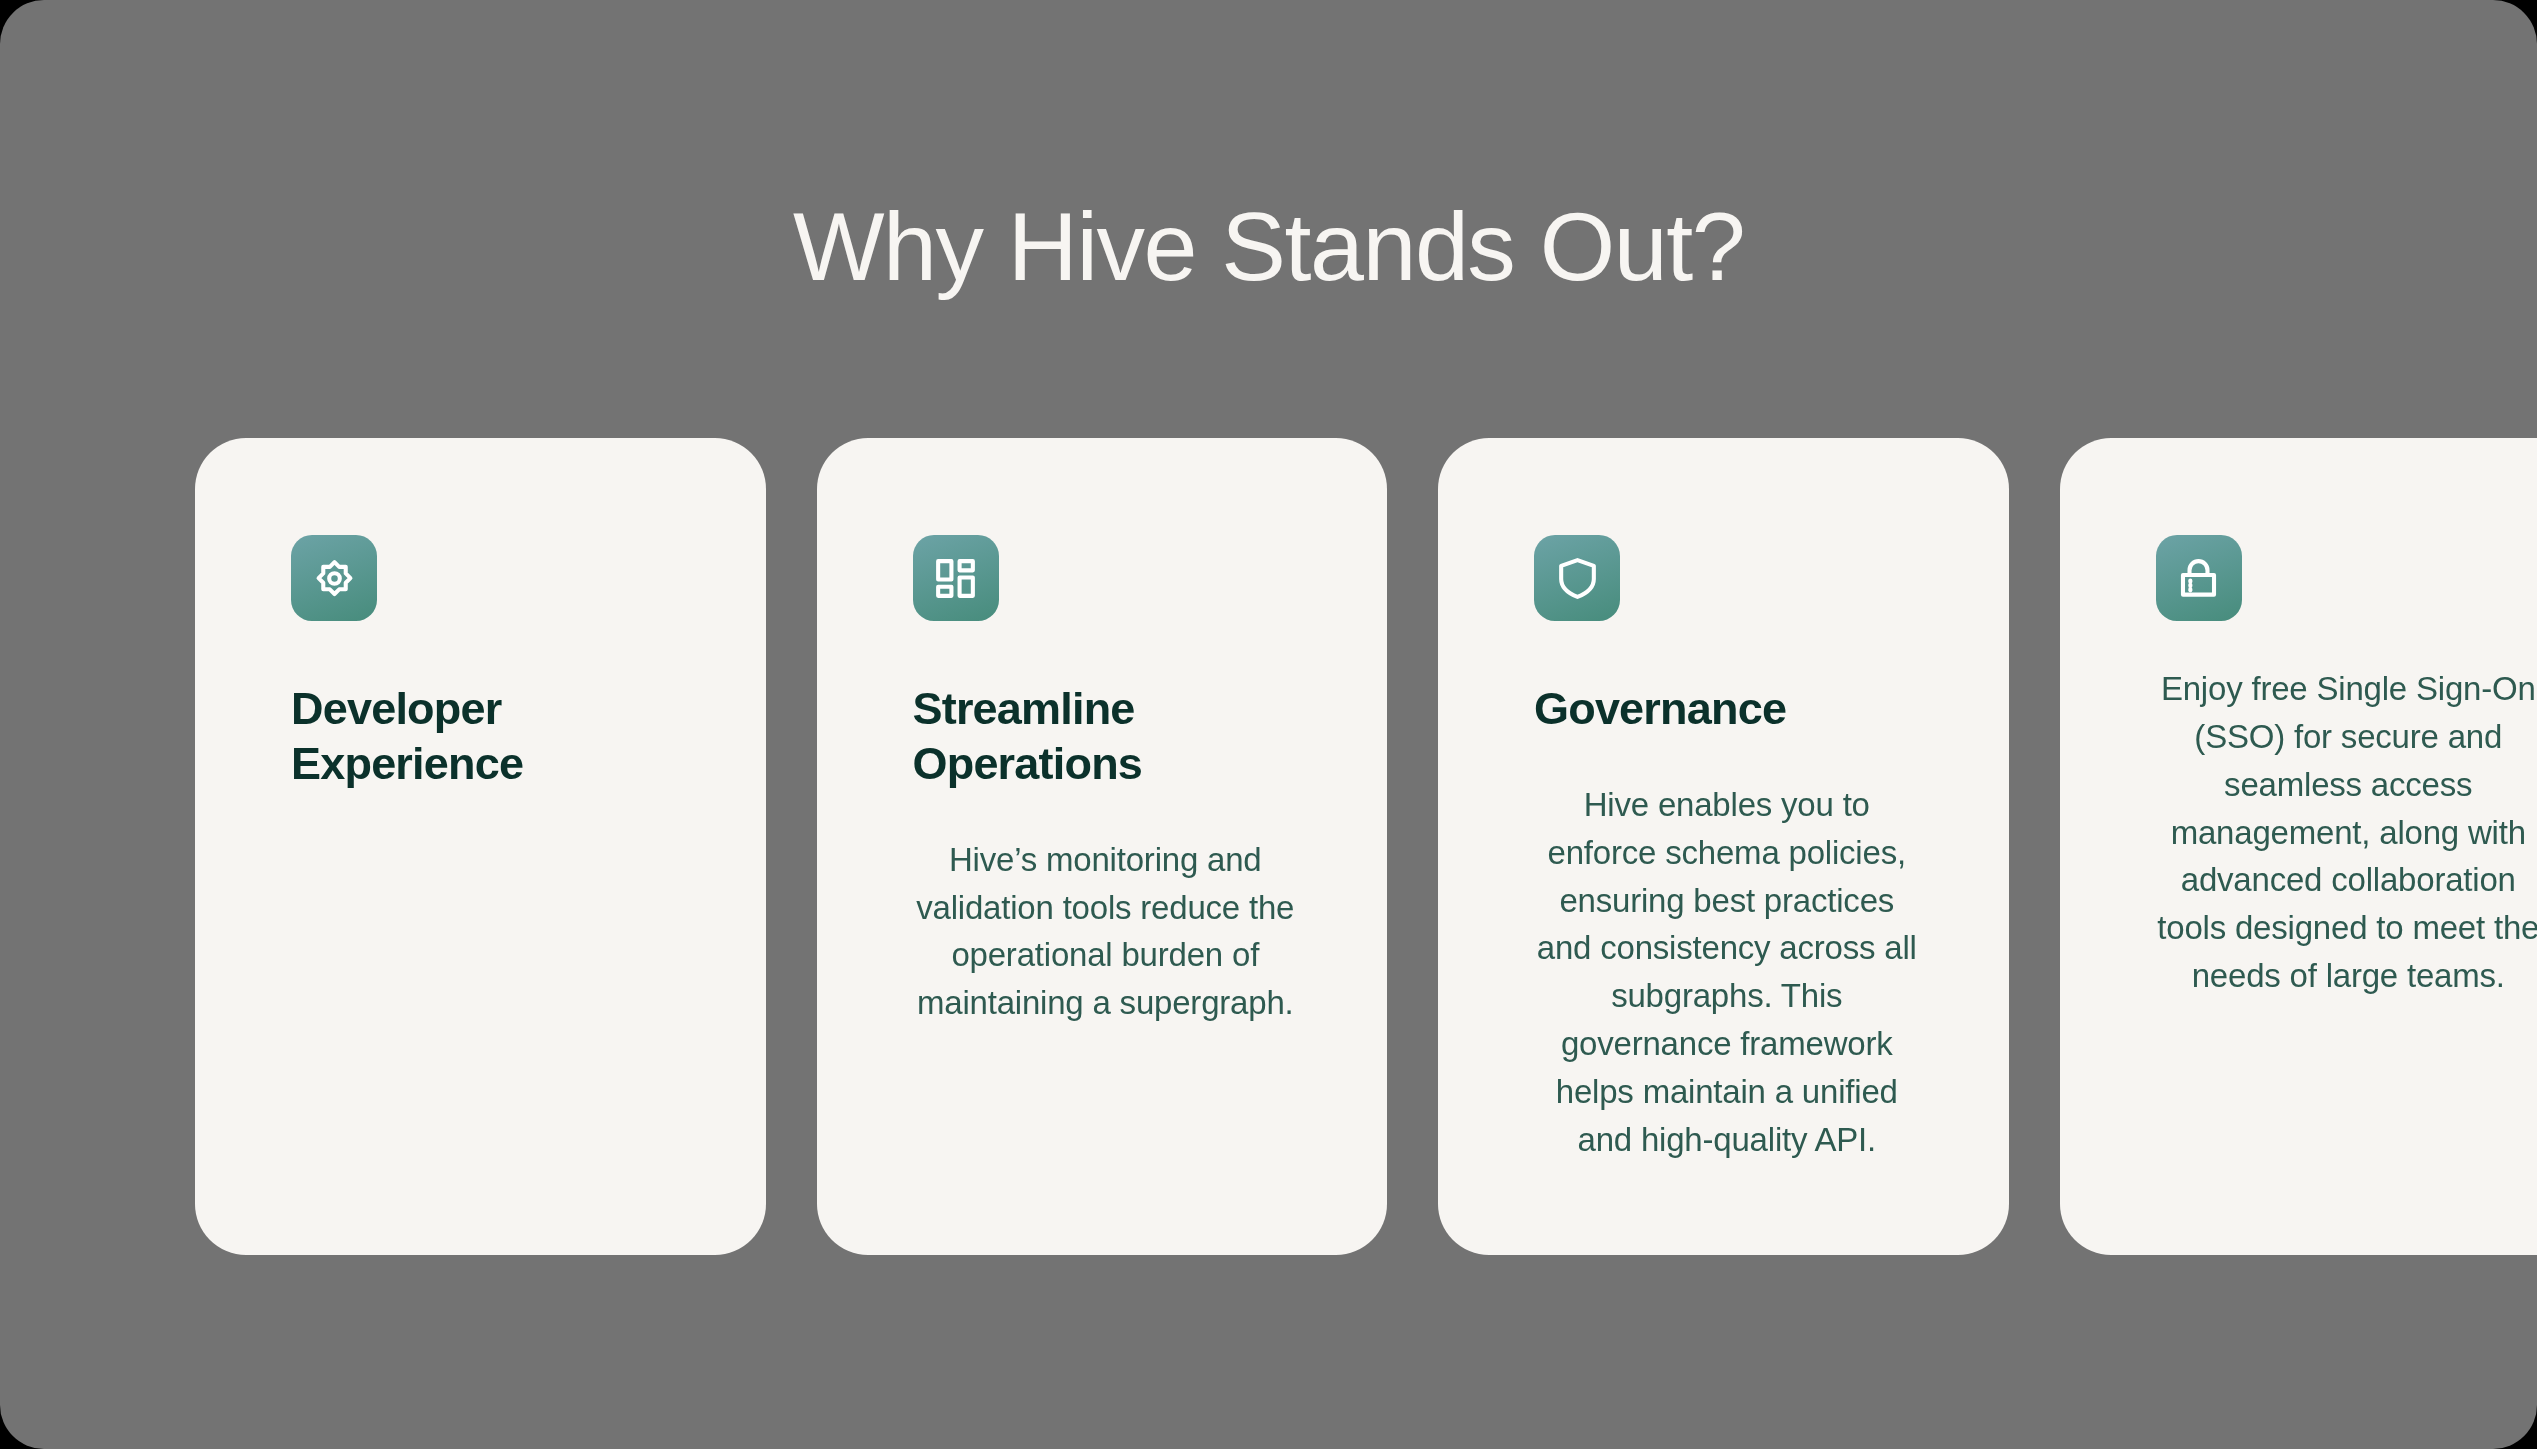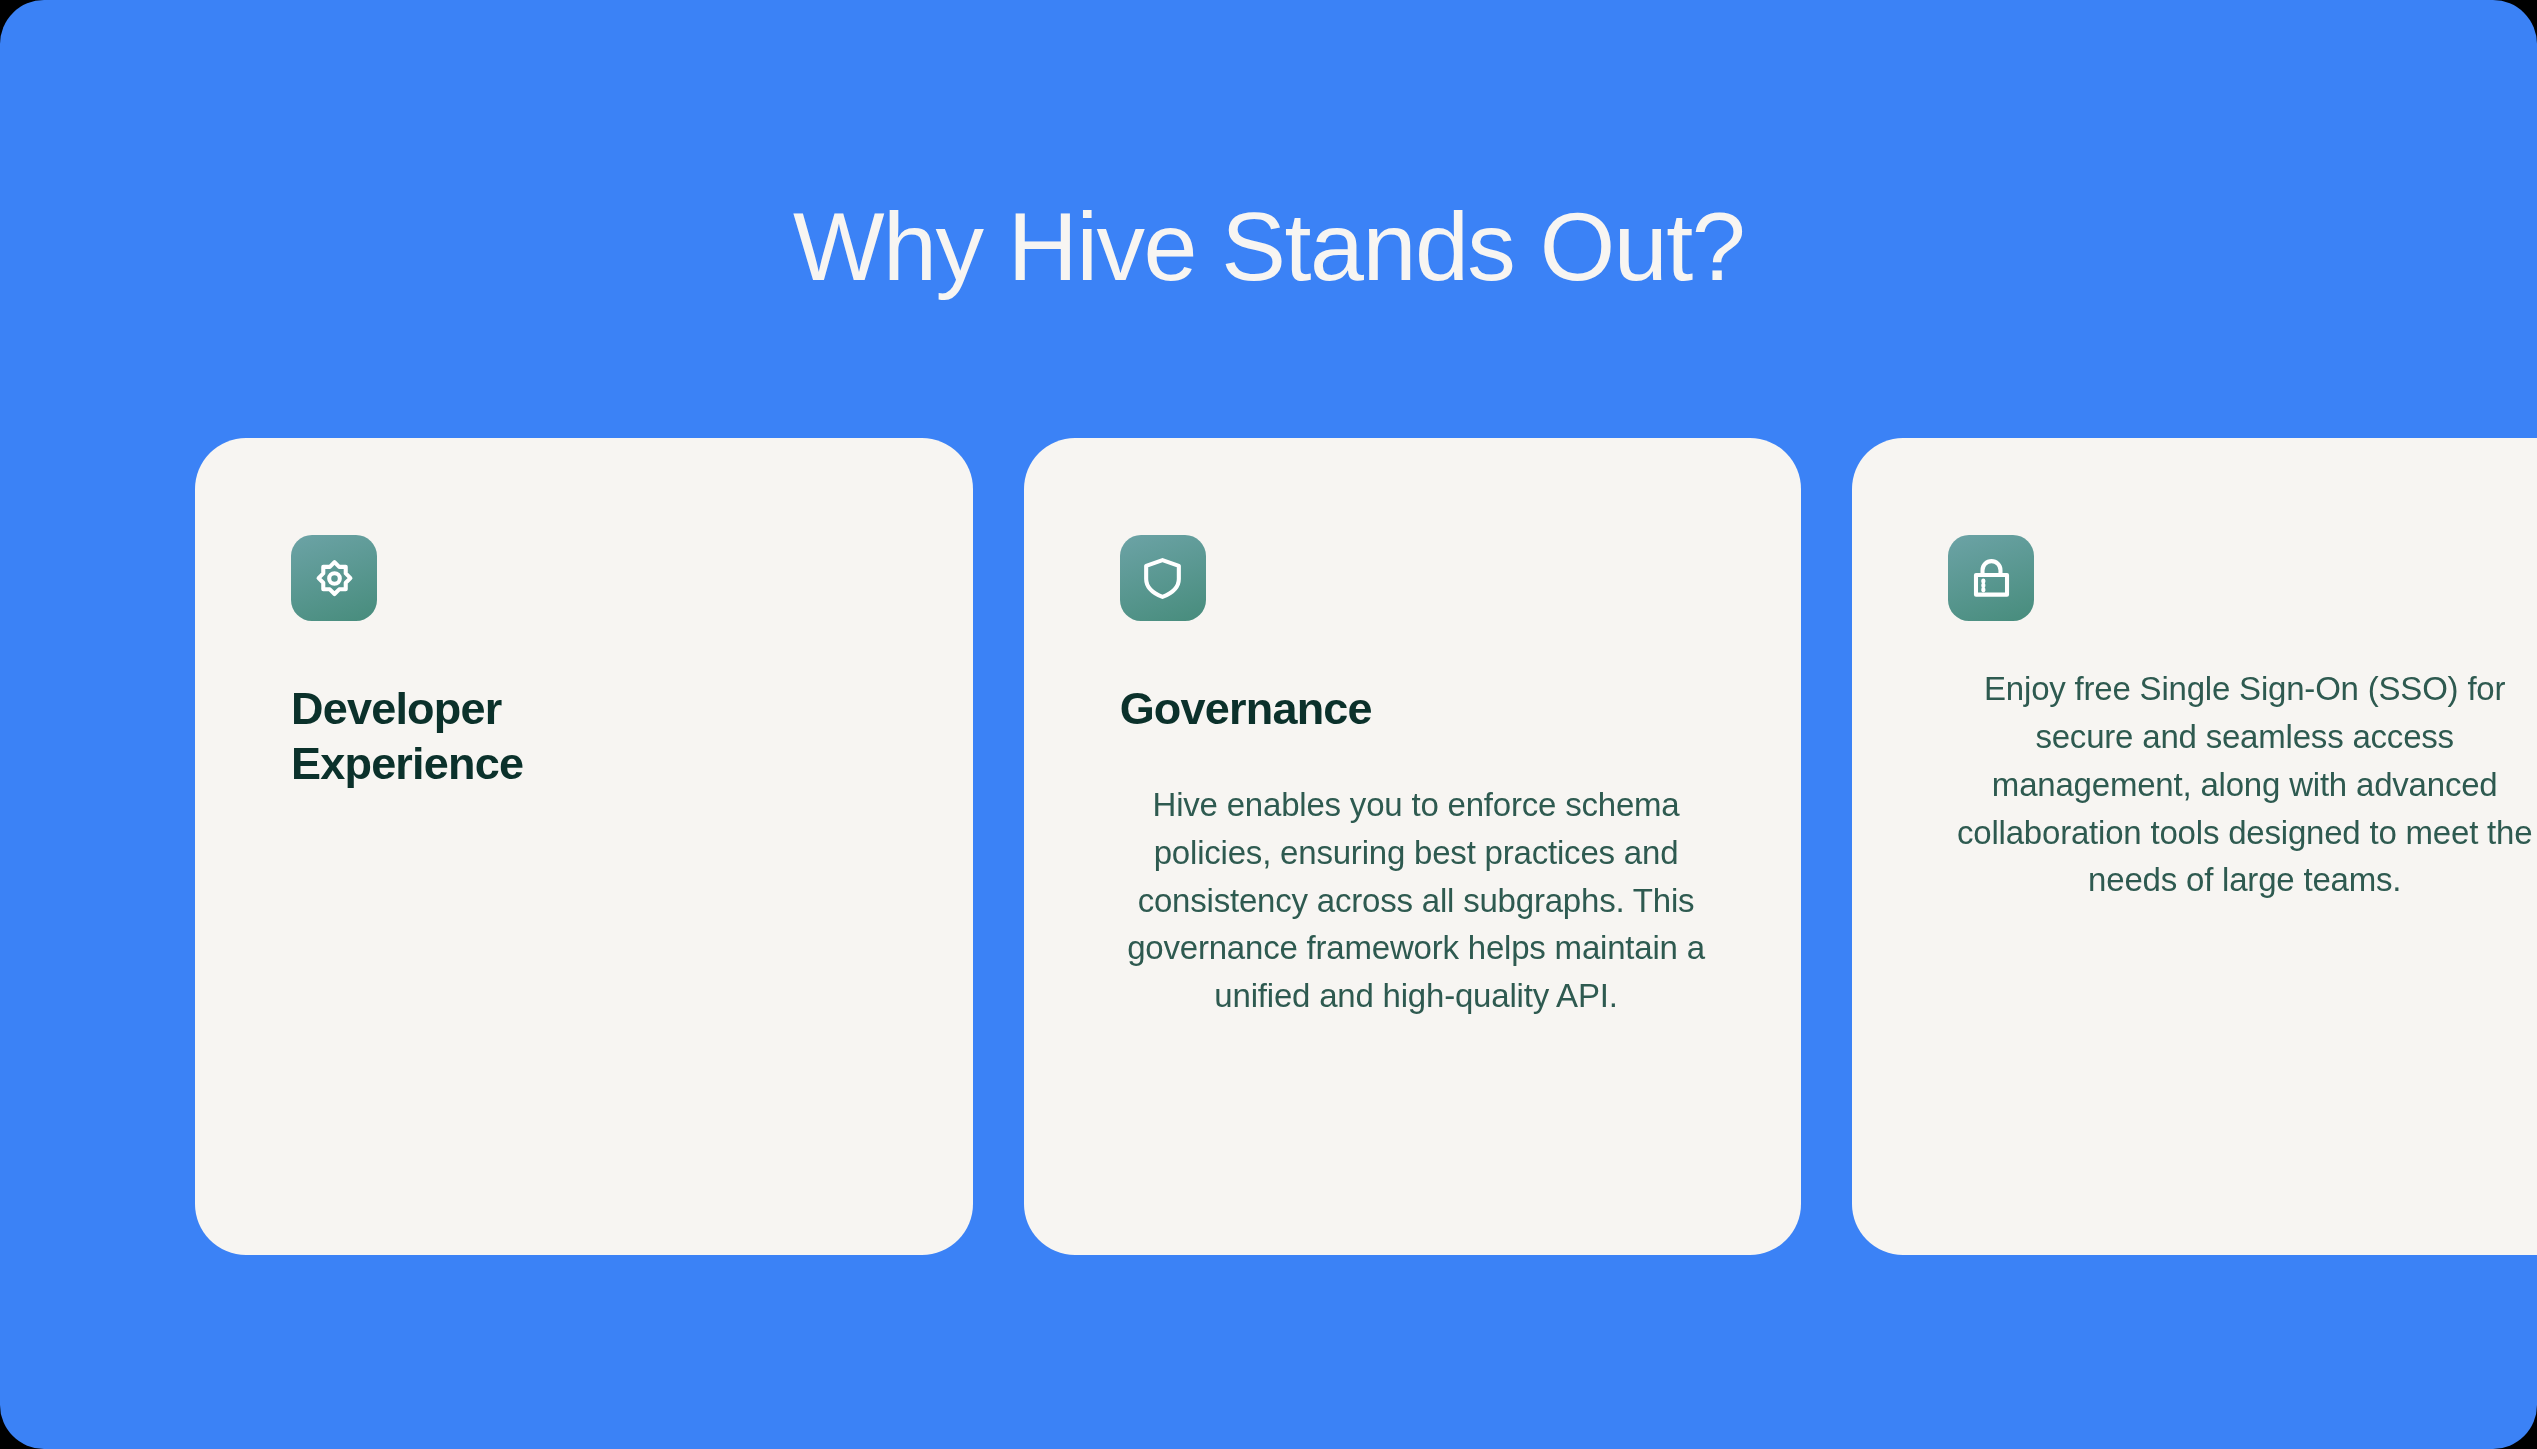--- a/index.html
+++ b/index.html
@@ -8,21 +8,21 @@
     width: 2826px;
     height: 1449px;
     background: #000000;
     font-family: "Liberation Sans", sans-serif;
     overflow: hidden;
   }
 
   #page {
     position: absolute;
     inset: 0;
-    background: #3b82f6;
+    background: #737373;
     border-radius: 44px;
     overflow: hidden;
   }
 
   
   #section-title {
     position: absolute;
     top: 198px;
     left: 0;
     width: 100%;
@@ -107,20 +107,32 @@
     <div class="card">
       <div class="icon-tile">
         <svg viewBox="0 0 24 24" fill="none" stroke="#FFFFFF" stroke-width="2" stroke-linecap="round" stroke-linejoin="round" aria-hidden="true">
           <path d="M12 2.6l2.3 2.3h3.2v3.2L19.8 10.4 17.5 12.7v3.2h-3.2L12 18.2 9.7 15.9H6.5v-3.2L4.2 10.4 6.5 8.1V4.9h3.2z" transform="translate(0 1.4) scale(1.0)"></path>
           <circle cx="12" cy="12" r="2.6"></circle>
         </svg>
       </div>
       <div class="card-title">Developer Experience</div>
     </div>
 
+    <div class="card">
+      <div class="icon-tile">
+        <svg viewBox="0 0 24 24" fill="none" stroke="#FFFFFF" stroke-width="2" stroke-linecap="round" stroke-linejoin="round" aria-hidden="true">
+          <rect x="3.5" y="3.5" width="6.5" height="9"></rect>
+          <rect x="3.5" y="16" width="6.5" height="4.5"></rect>
+          <rect x="14" y="3.5" width="6.5" height="4.5"></rect>
+          <rect x="14" y="11.5" width="6.5" height="9"></rect>
+        </svg>
+      </div>
+      <div class="card-title">Streamline Operations</div>
+      <div class="card-body">Hive’s monitoring and validation tools reduce the operational burden of maintaining a supergraph.</div>
+    </div>
 
     <div class="card">
       <div class="icon-tile">
         <svg viewBox="0 0 24 24" fill="none" stroke="#FFFFFF" stroke-width="2" stroke-linecap="round" stroke-linejoin="round" aria-hidden="true">
           <path d="M12 3L20 5.8v6.4c0 4.2-3.4 7-8 8.8-4.6-1.8-8-4.6-8-8.8V5.8z"></path>
         </svg>
       </div>
       <div class="card-title">Governance</div>
       <div class="card-body">Hive enables you to enforce schema policies, ensuring best practices and consistency across all subgraphs. This governance framework helps maintain a unified and high-quality API.</div>
     </div>

